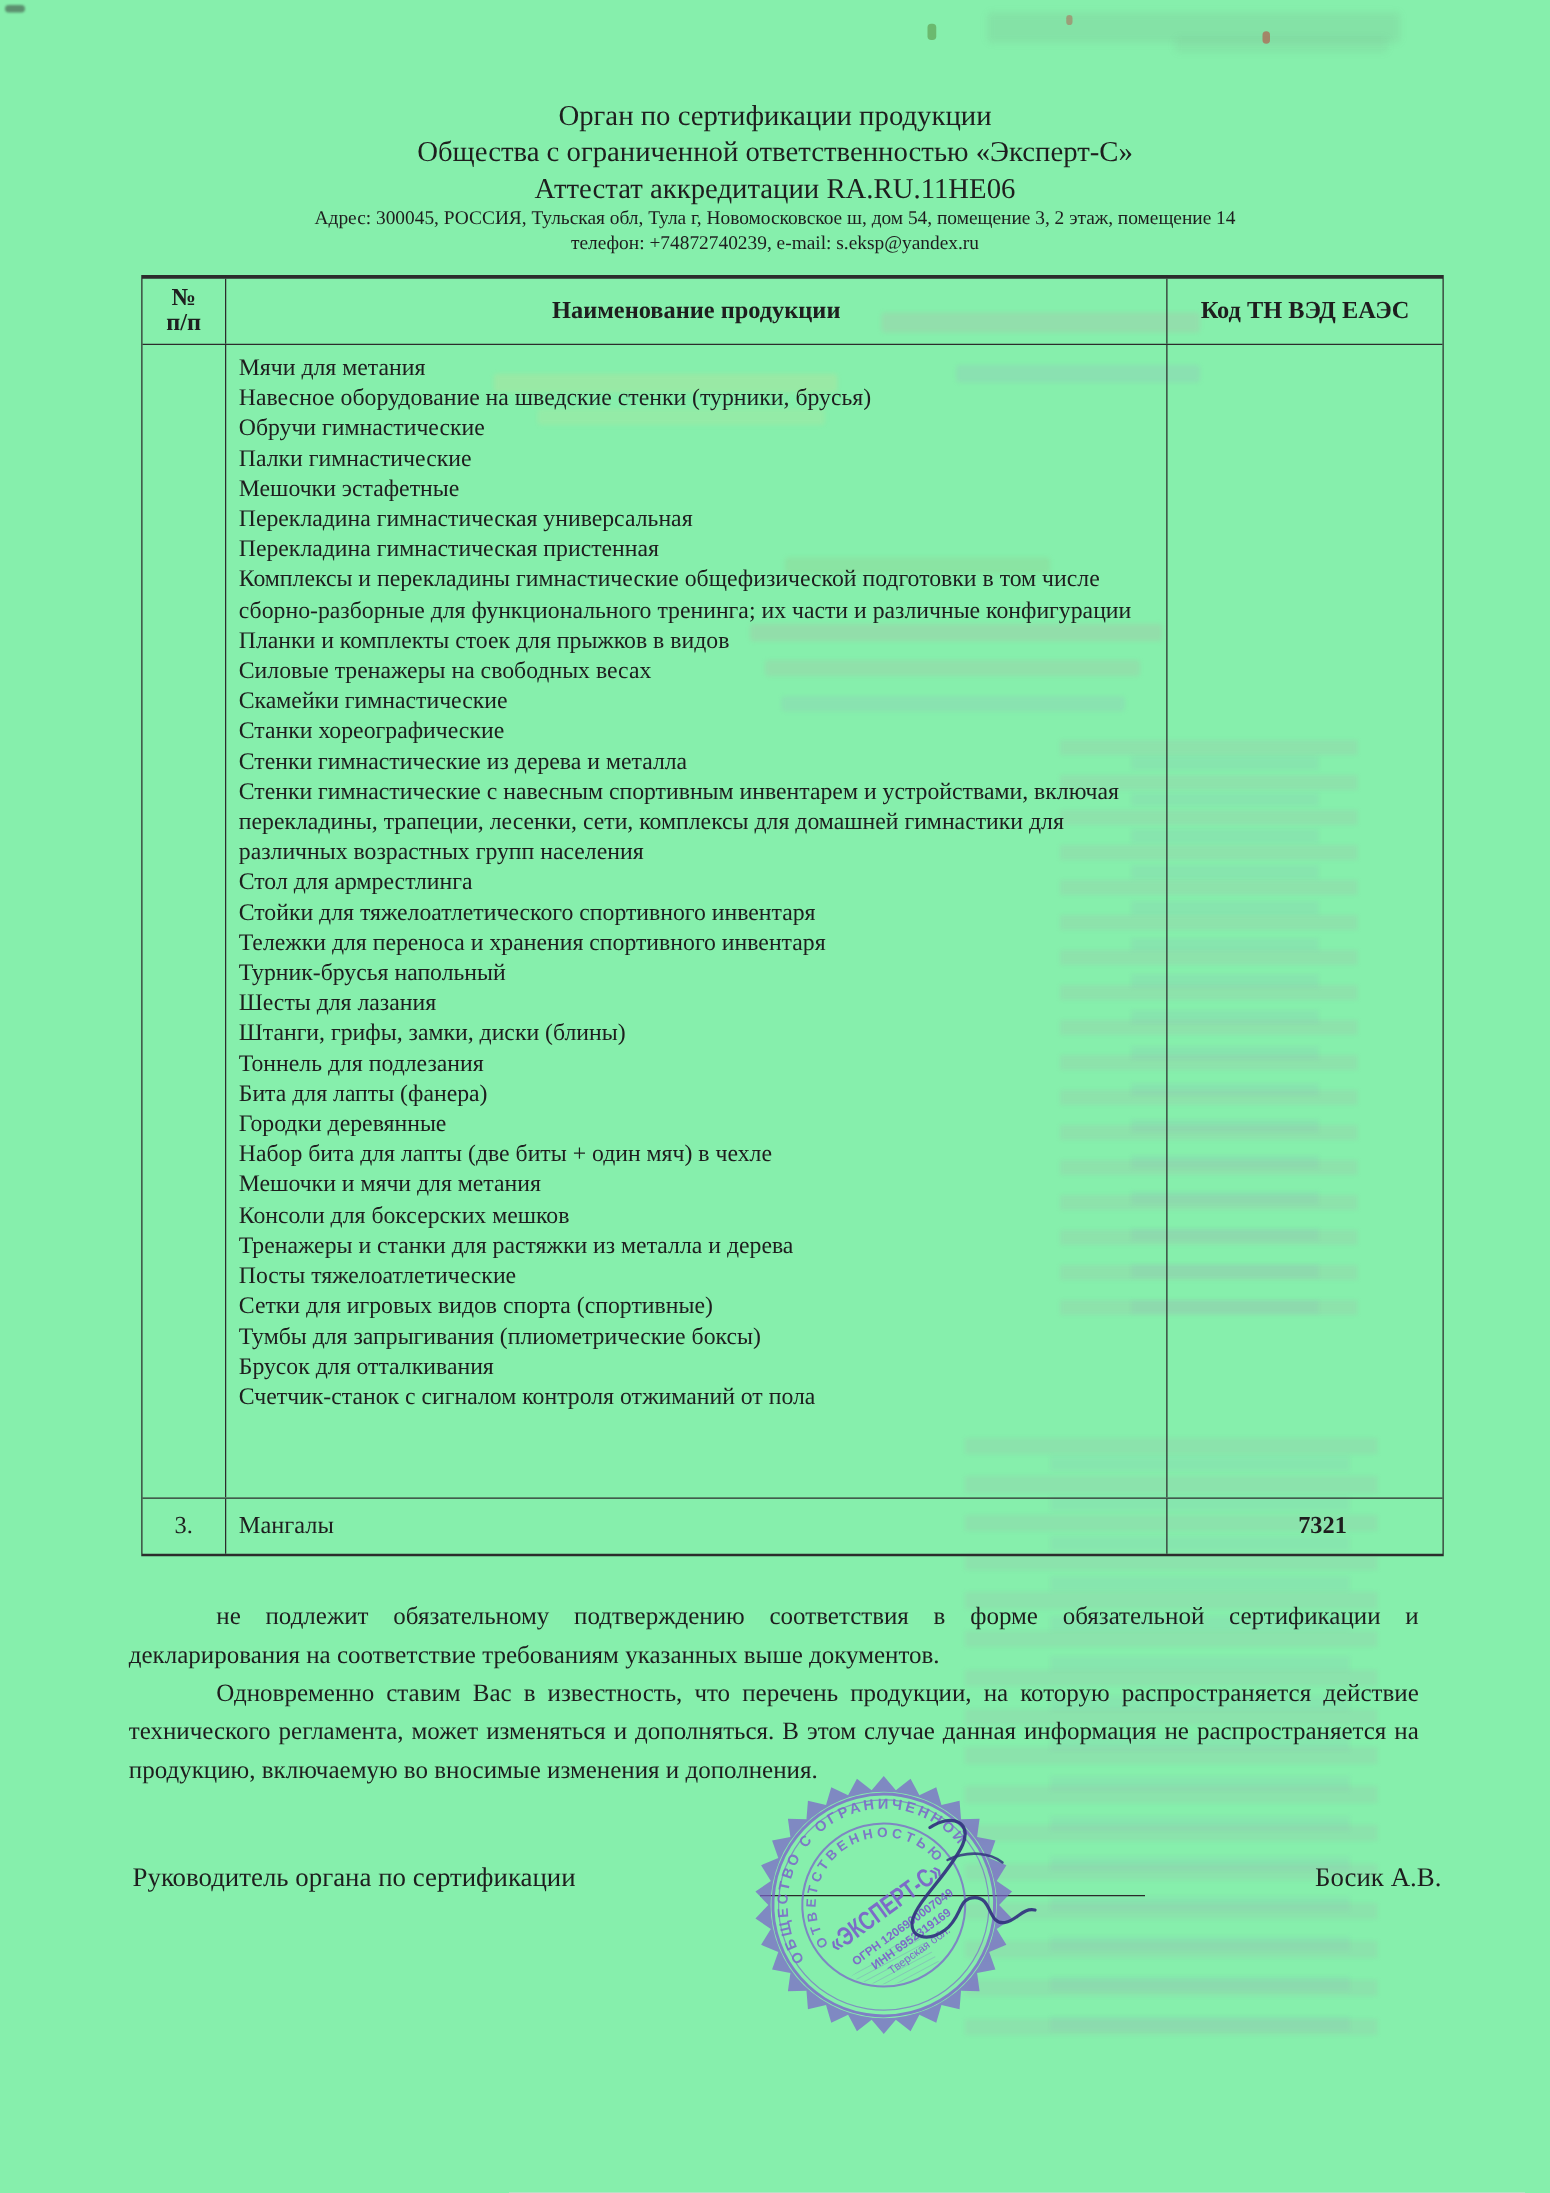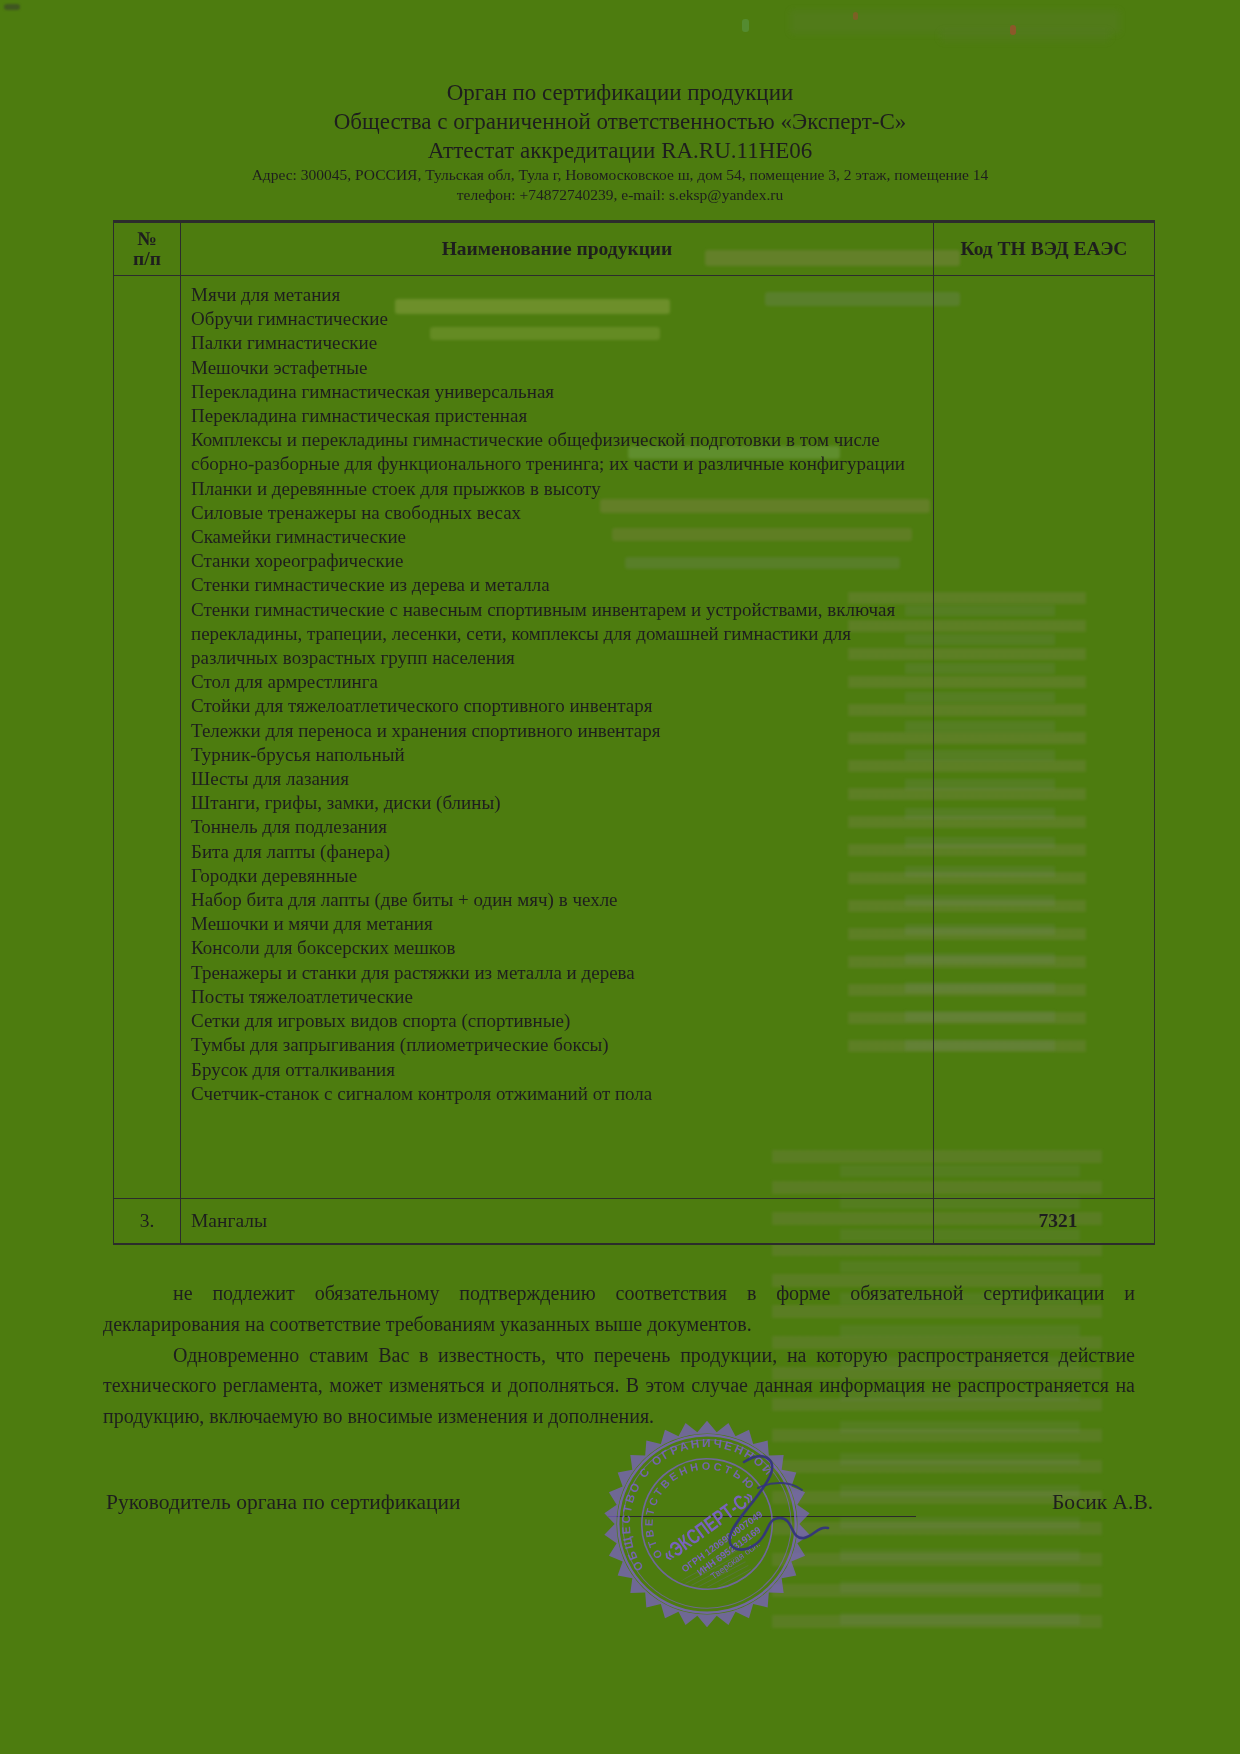--- a/index.html
+++ b/index.html
@@ -1,16 +1,16 @@
 <!DOCTYPE html>
 <html><head>
 <meta charset="utf-8">
 <style>
   html,body{margin:0;padding:0;background:#d9d9d9;}
-  .page{position:relative;width:1240px;height:1754px;margin:0 auto;background:#4d7c0f;
+  .page{position:relative;width:1240px;height:1754px;margin:0 auto;background:#86efac;
         font-family:"Liberation Serif",serif;color:#1e1e1e;overflow:hidden;}
 
   
   .doc-header{position:absolute;left:0;top:78px;width:100%;text-align:center;}
   .h-line{font-size:23px;line-height:29px;white-space:nowrap;}
   .h-small{font-size:15.5px;line-height:20px;white-space:nowrap;}
 
   
   .ptable{position:absolute;left:113px;top:220px;width:1042px;
           border:1.6px solid #2c2c2c;border-top-width:3px;border-bottom-width:2.2px;box-sizing:border-box;}
@@ -93,27 +93,28 @@
         <span>п/п</span>
       </div>
       <div class="c2 cell">Наименование продукции</div>
       <div class="c3 cell">Код ТН ВЭД ЕАЭС</div>
     </div>
 
     <div class="t-row t-body">
       <div class="c1"></div>
       <div class="c2 plist">
           <div class="product-item">Мячи для метания</div>
+          <div class="product-item">Навесное оборудование на шведские стенки (турники, брусья)</div>
           <div class="product-item">Обручи гимнастические</div>
           <div class="product-item">Палки гимнастические</div>
           <div class="product-item">Мешочки эстафетные</div>
           <div class="product-item">Перекладина гимнастическая универсальная</div>
           <div class="product-item">Перекладина гимнастическая пристенная</div>
           <div class="product-item">Комплексы и перекладины гимнастические общефизической подготовки в том числе сборно-разборные для функционального тренинга; их части и различные конфигурации</div>
-          <div class="product-item">Планки и деревянные стоек для прыжков в высоту</div>
+          <div class="product-item">Планки и комплекты стоек для прыжков в видов</div>
           <div class="product-item">Силовые тренажеры на свободных весах</div>
           <div class="product-item">Скамейки гимнастические</div>
           <div class="product-item">Станки хореографические</div>
           <div class="product-item">Стенки гимнастические из дерева и металла</div>
           <div class="product-item">Стенки гимнастические с навесным спортивным инвентарем и устройствами, включая перекладины, трапеции, лесенки, сети, комплексы для домашней гимнастики для различных возрастных групп населения</div>
           <div class="product-item">Стол для армрестлинга</div>
           <div class="product-item">Стойки для тяжелоатлетического спортивного инвентаря</div>
           <div class="product-item">Тележки для переноса и хранения спортивного инвентаря</div>
           <div class="product-item">Турник-брусья напольный</div>
           <div class="product-item">Шесты для лазания</div>

